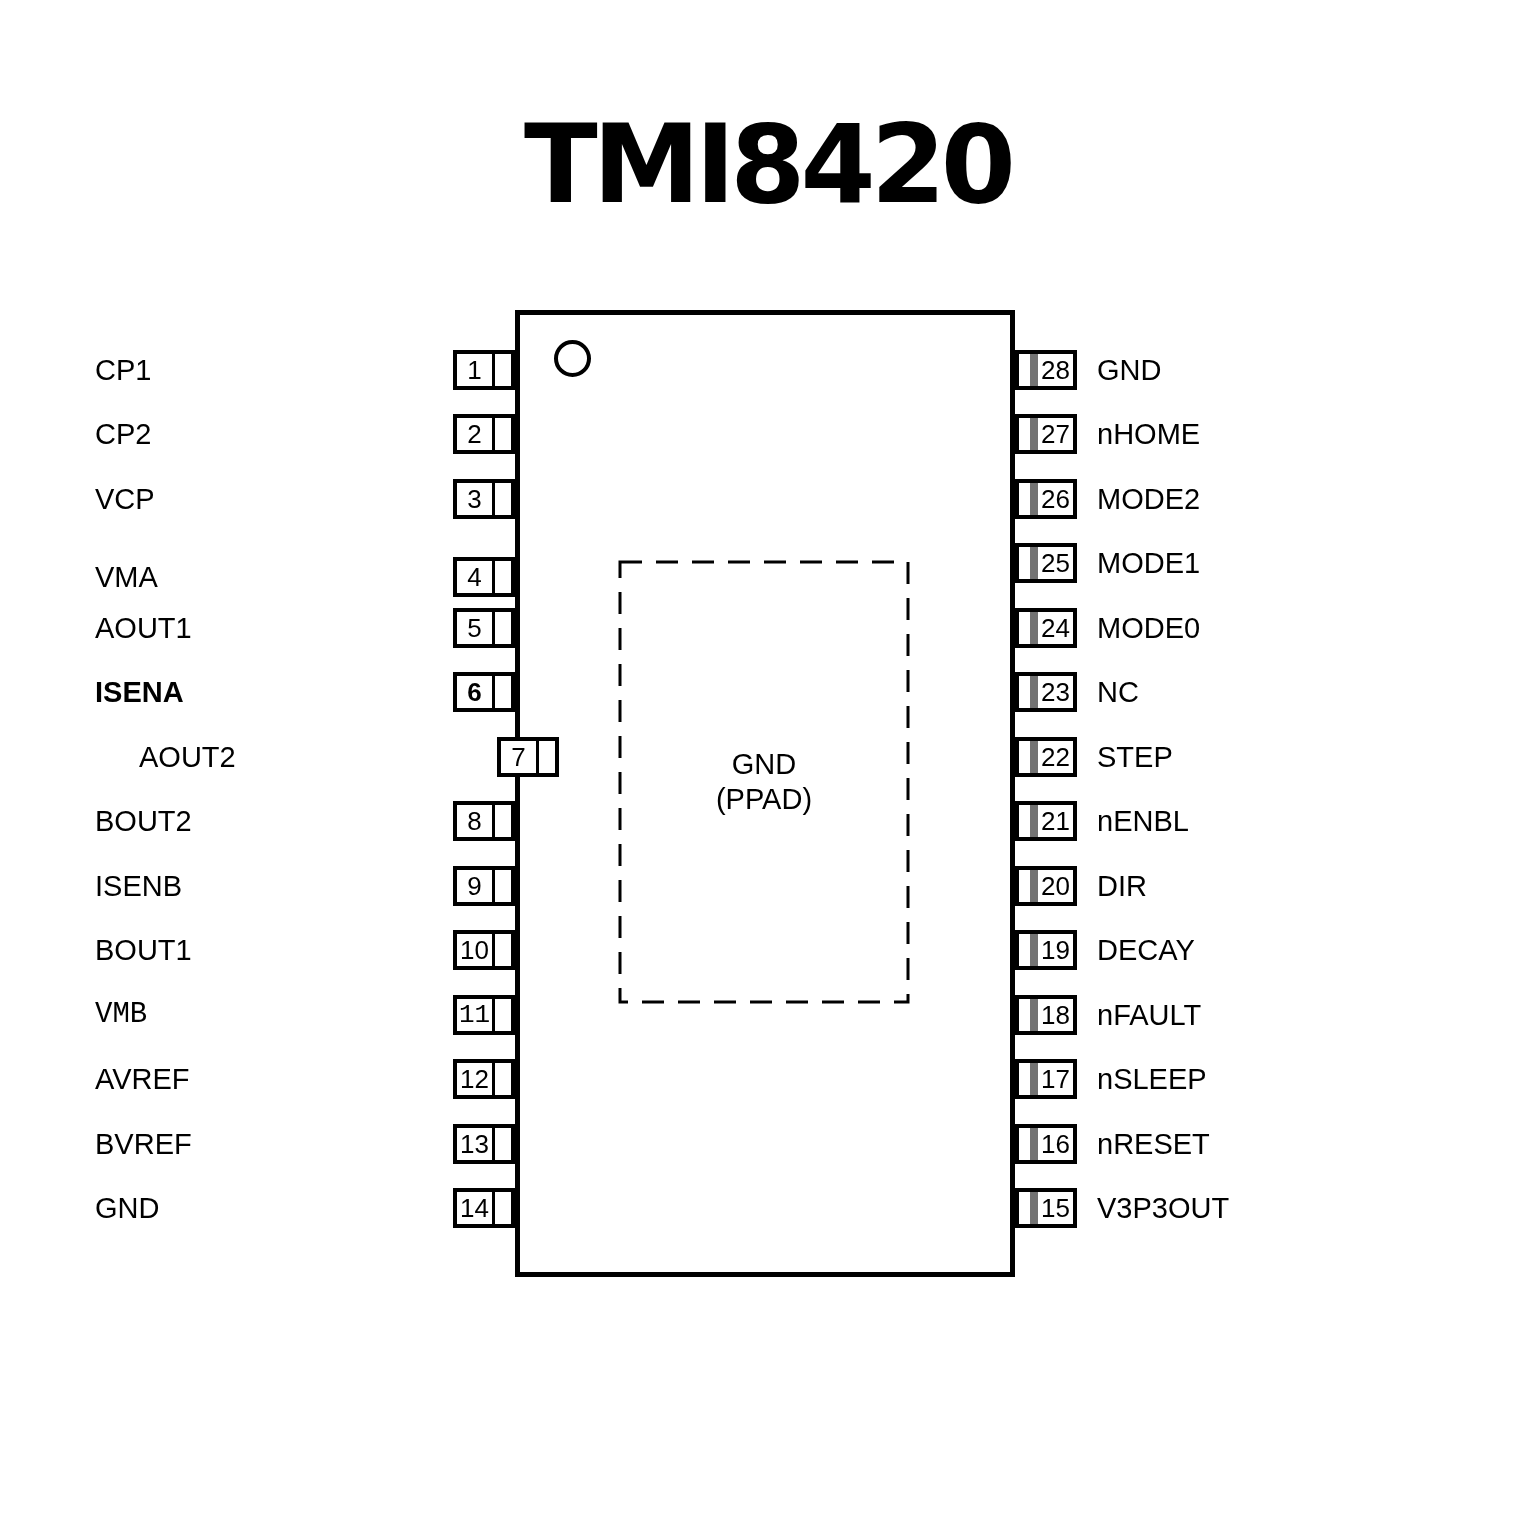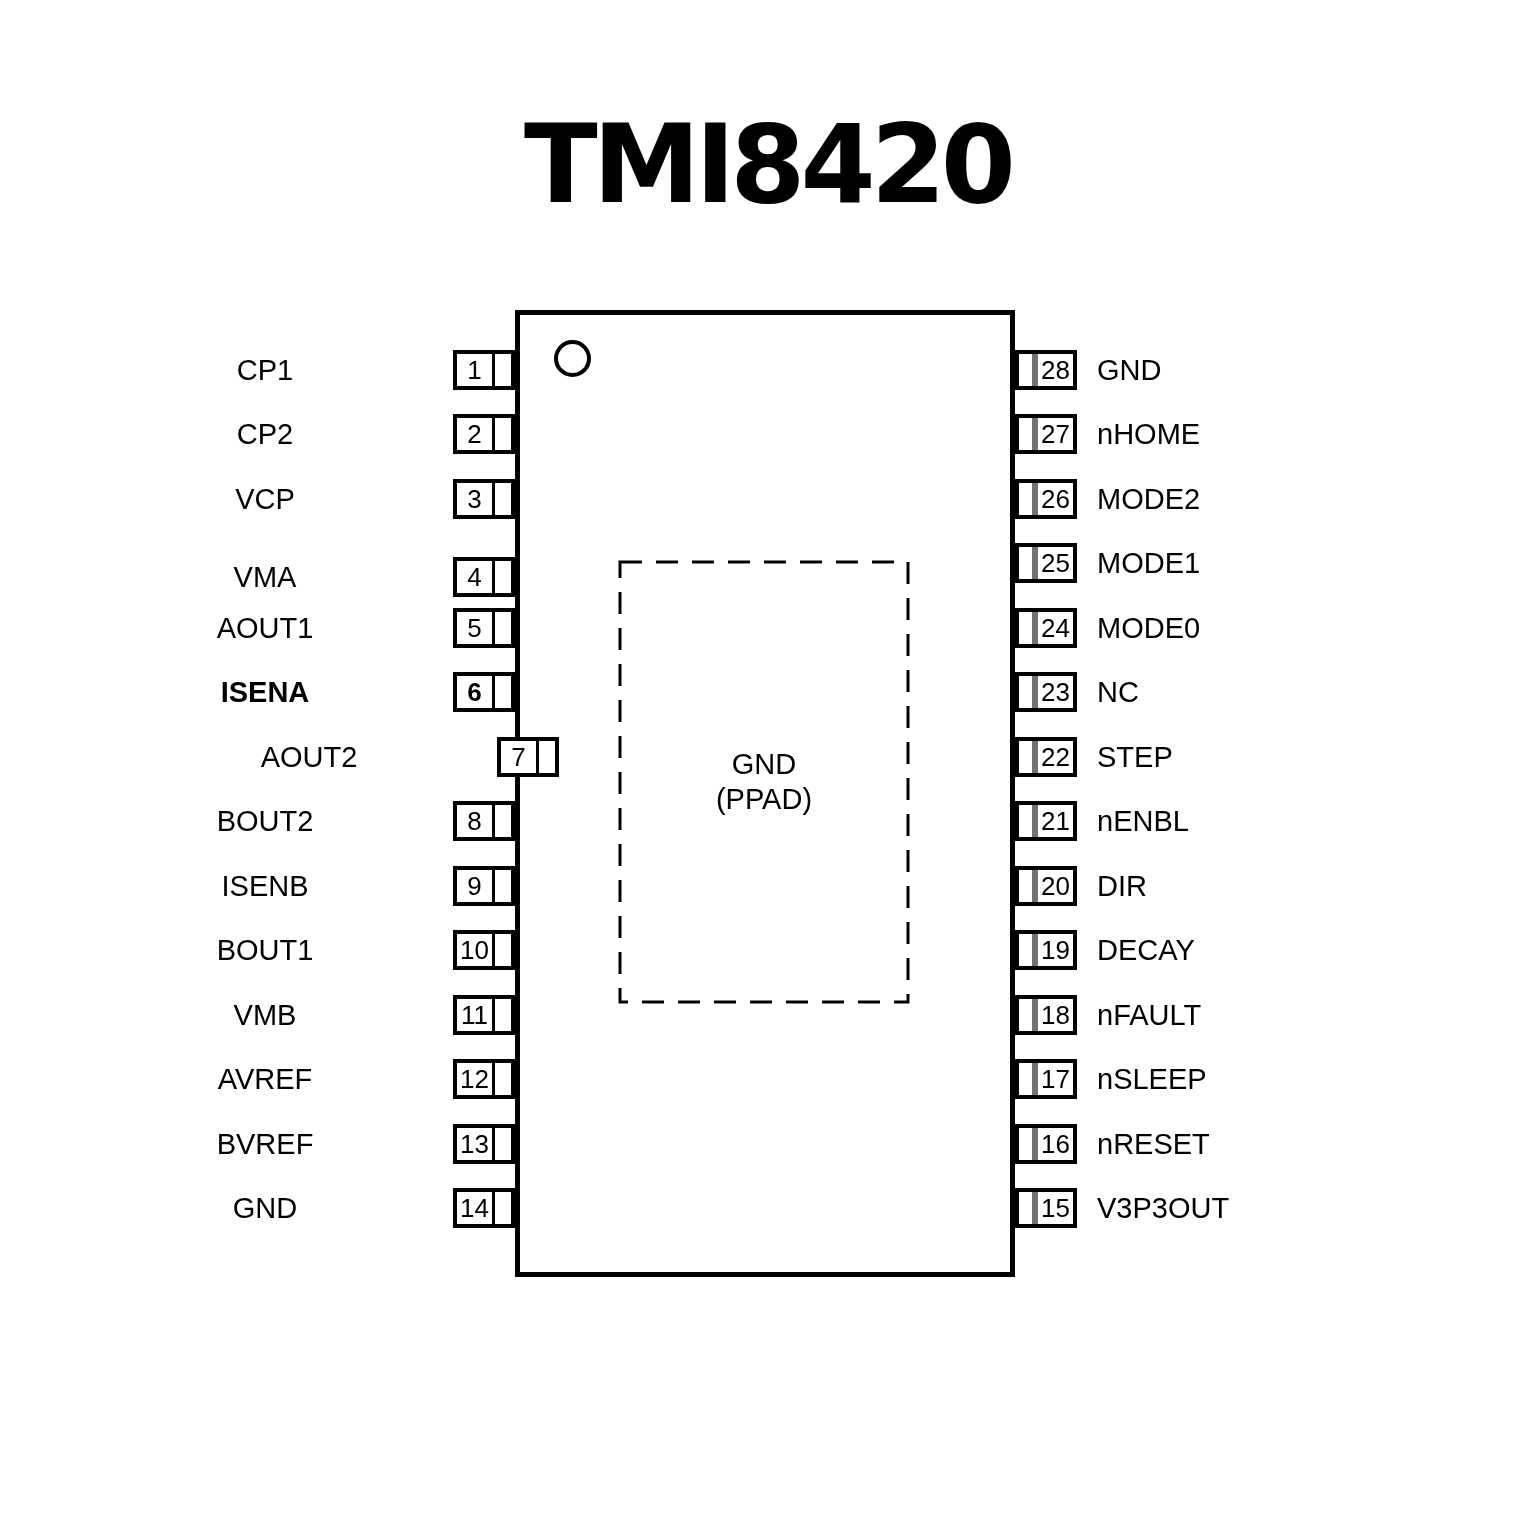--- a/index.html
+++ b/index.html
@@ -29,35 +29,35 @@
   .ppad-label {
     position:absolute; left:620px; top:562px; width:288px; height:440px;
     display:flex; flex-direction:column; align-items:center; justify-content:center;
     font-size:29px; line-height:1.2; text-align:center; color:#000;
   }
   .pin-row { position:absolute; left:0; width:1535px; height:40px; }
   .pin-label {
     position:absolute; font-size:29px; line-height:40px; color:#000;
     white-space:nowrap;
   }
-  .pin-label.left  { left:95px;  width:340px; text-align:center; }
+  .pin-label.left  { left:95px;  width:340px; text-align:left; }
   .pin-label.right { left:1097px; width:380px; text-align:left; }
   .pin-box {
     position:absolute; top:0; width:62px; height:40px;
     border:4px solid #000; box-sizing:border-box; background:#ffffff;
     display:flex;
   }
   .pin-box.left  { left:453px; }
   .pin-box.right { left:1015px; }
   .pin-number {
     width:35px; display:flex; align-items:center; justify-content:center;
     font-size:26px; color:#000;
   }
   .pin-box.left  .pin-number { border-right:3px solid #000; }
-  .pin-box.right .pin-number { border-left:6px solid #737373; }
+  .pin-box.right .pin-number { border-left:8px solid #737373; }
   .pin-stub { flex:1; background:#ffffff; }
 </style>
 </head>
 <body>
 
 <div id="stage">
 
   <div class="title">TMI8420</div>
 
   <div class="chip-body"></div>
@@ -137,21 +137,21 @@
           <div class="pin-stub"></div>
         </div>
       </div>
       <div class="pin-row" style="top: 930px;">
         <span class="pin-label left">BOUT1</span>
         <div class="pin-box left">
           <span class="pin-number">10</span>
           <div class="pin-stub"></div>
         </div>
       </div>
-      <div class="pin-row" style="top: 995px;">
+      <div class="pin-row" style="top: 995px; font-family: Liberation Mono, monospace;">
         <span class="pin-label left">VMB</span>
         <div class="pin-box left">
           <span class="pin-number">11</span>
           <div class="pin-stub"></div>
         </div>
       </div>
       <div class="pin-row" style="top: 1059px;">
         <span class="pin-label left">AVREF</span>
         <div class="pin-box left">
           <span class="pin-number">12</span>

